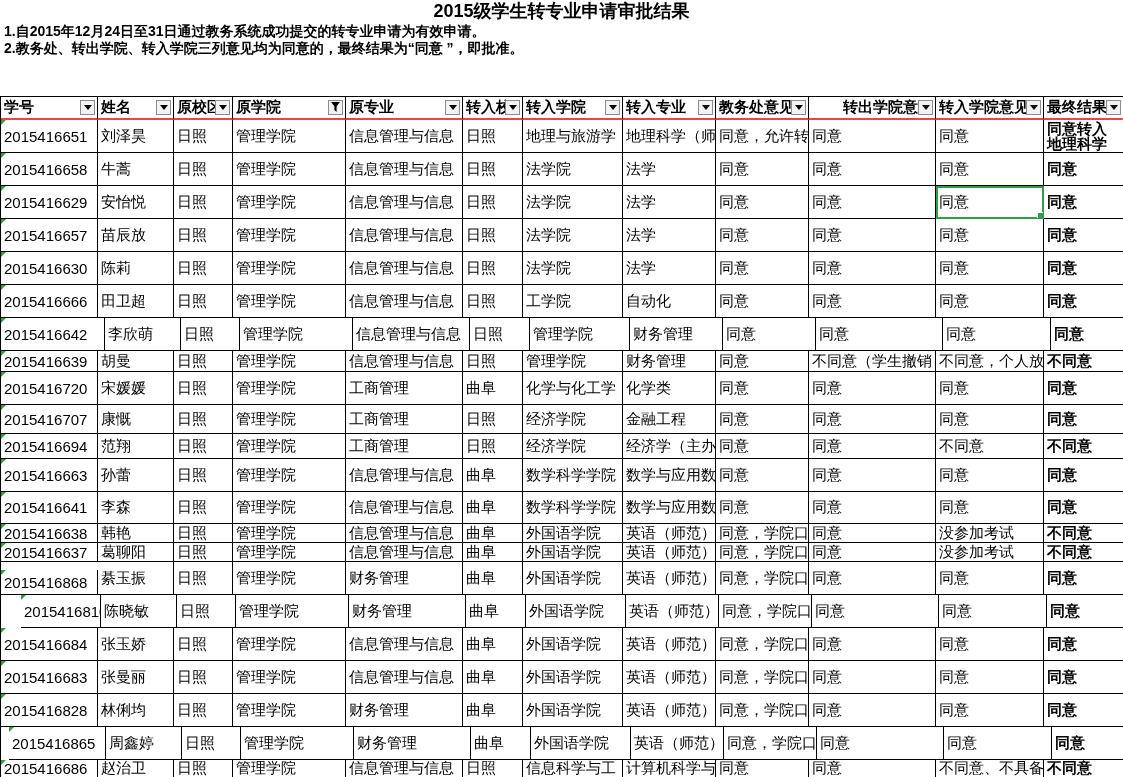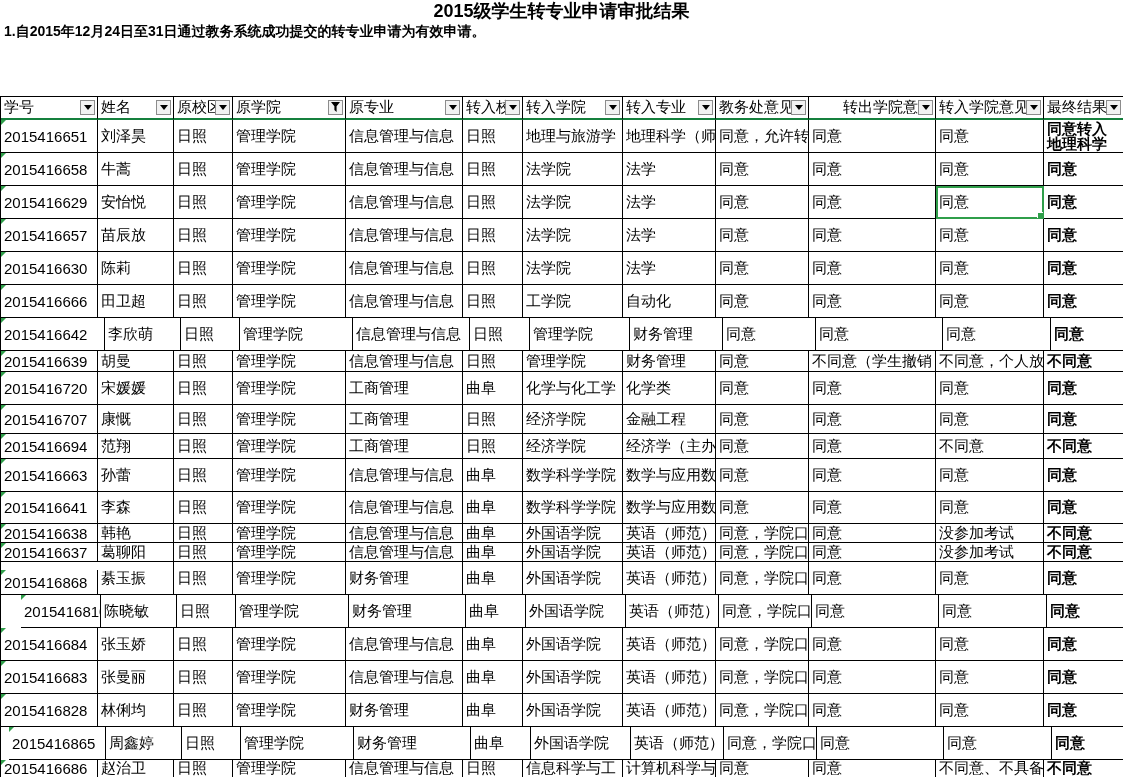--- a/index.html
+++ b/index.html
@@ -24,21 +24,21 @@
   .row{display:flex;box-sizing:border-box;}
   .cell{
     position:relative;box-sizing:border-box;flex:0 0 auto;
     border-right:1px solid #000;border-bottom:1px solid #000;
     display:flex;align-items:center;
     padding:0 2px 0 3px;font-size:15px;
     white-space:nowrap;overflow:hidden;
   }
   .header-row{height:23px;}
   .header-row .cell{
-    font-weight:normal;border-bottom:2px solid #15803d;
+    font-weight:bold;border-bottom:2px solid #ef4444;
   }
   .hlabel{overflow:hidden;white-space:nowrap;}
   .fbtn{
     position:absolute;right:2px;top:50%;margin-top:-8px;width:15px;height:15px;
     background:#f2f2f2;border:1px solid #8c8c8c;box-sizing:border-box;
     display:flex;align-items:center;justify-content:center;cursor:pointer;
   }
   .arr{
     width:0;height:0;border-left:4px solid transparent;border-right:4px solid transparent;
     border-top:5px solid #000;
@@ -57,20 +57,21 @@
     background:#2f9e4a;border-left:1px solid #fff;border-top:1px solid #fff;
   }
 </style>
 </head>
 <body>
 
 <div class="title">2015级学生转专业申请审批结果</div>
 
 <div class="notes">
   <div>1.自2015年12月24日至31日通过教务系统成功提交的转专业申请为有效申请。</div>
+  <div>2.教务处、转出学院、转入学院三列意见均为同意的，最终结果为“同意 ”，即批准。</div>
 </div>
 
 <div class="grid" id="grid">
     <div class="row header-row">
       <div class="cell" style="width: 97px;">
         <span class="hlabel">学号</span>
         <span class="fbtn">
           <span class="arr"></span>
         </span>
       </div>

